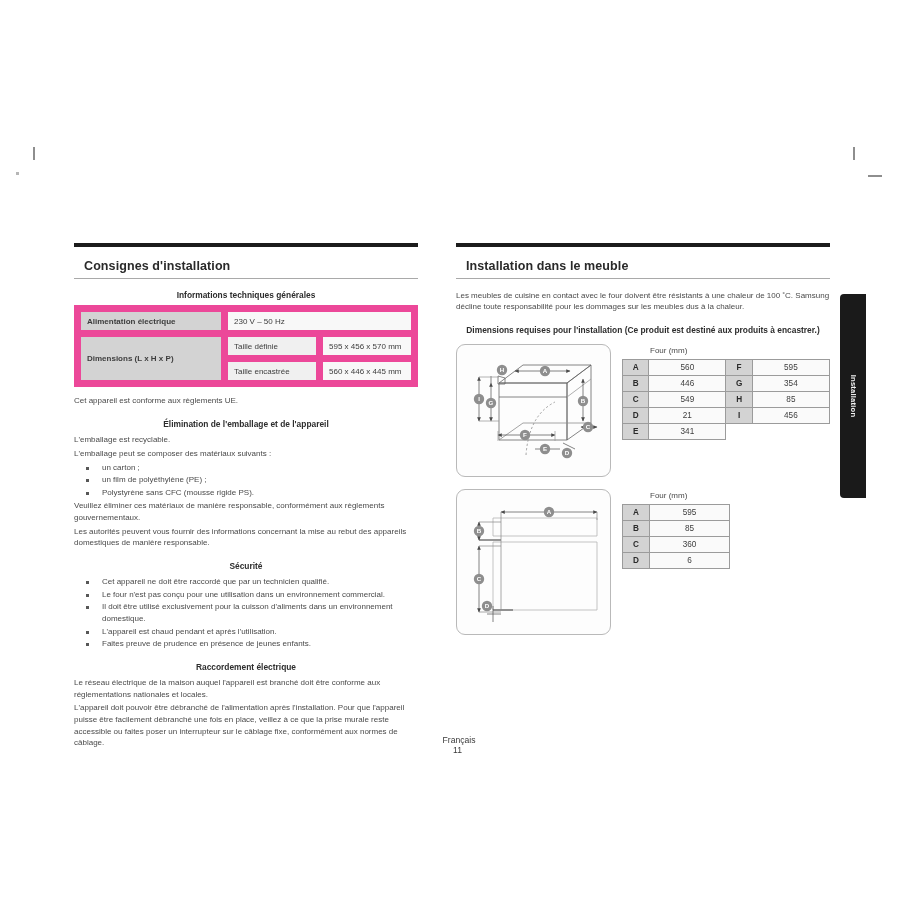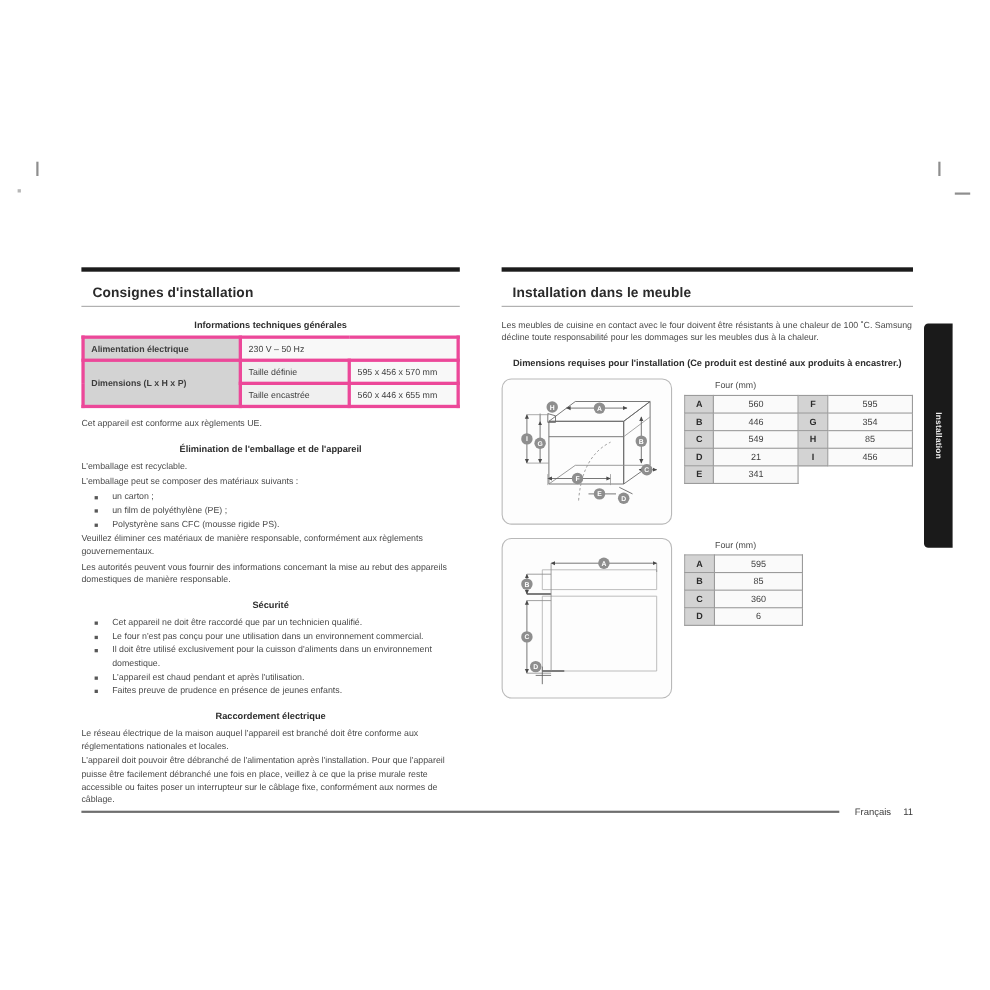--- a/index.html
+++ b/index.html
@@ -121,21 +121,21 @@
   }
 
   
   table.spec {
     border-collapse: collapse;
     width: 344px;
     margin: 4px 0 8px 0;
     table-layout: fixed;
   }
   table.spec td {
-    border: 3px solid #ec4899;
+    border: 7px solid #ec4899;
     font-size: 8px;
     padding: 3px 6px;
     color: #3d3d3d;
     height: 12px;
     vertical-align: middle;
   }
   td.lbl {
     background: #d3d3d3;
     font-weight: 700;
     color: #2b2b2b;
@@ -229,20 +229,21 @@
 
   
   .footer {
     position: absolute;
     left: 74px;
     top: 733px;
     width: 756px;
     display: flex;
     align-items: center;
     gap: 0;
+    flex-direction: column;
   }
   .footer .rule {
     flex: 1 1 auto;
     height: 2px;
     background: #6e6e6e;
   }
   .footer .lang {
     font-size: 8.6px;
     color: #3a3a3a;
     margin-left: 14px;
@@ -279,21 +280,21 @@
         <td class="lbl" style="width:128px">Alimentation électrique</td>
         <td class="val" colspan="2">230 V – 50 Hz</td>
       </tr>
       <tr>
         <td class="lbl" rowspan="2">Dimensions (L x H x P)</td>
         <td class="sublbl" style="width:88px">Taille définie</td>
         <td class="val">595 x 456 x 570 mm</td>
       </tr>
       <tr>
         <td class="sublbl">Taille encastrée</td>
-        <td class="val">560 x 446 x 655 mm</td>
+        <td class="val">560 x 446 x 445 mm</td>
       </tr>
     </tbody>
       </table>
 
     <p class="body">Cet appareil est conforme aux règlements UE.</p>
 
     <h3 class="sub">Élimination de l'emballage et de l'appareil</h3>
     <p class="body">L'emballage est recyclable.</p>
     <p class="body">L'emballage peut se composer des matériaux suivants :</p>
     <ul class="bullets">

